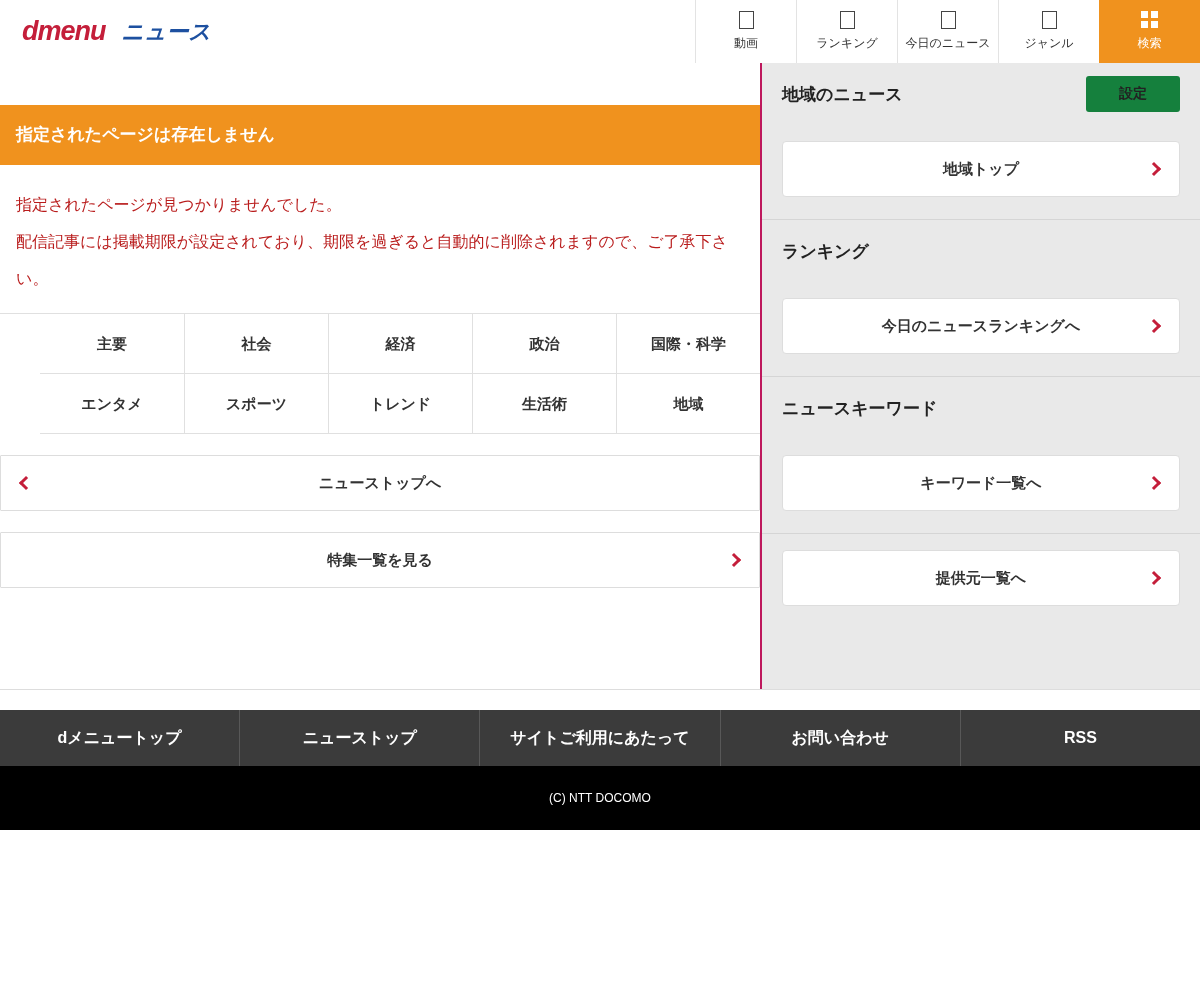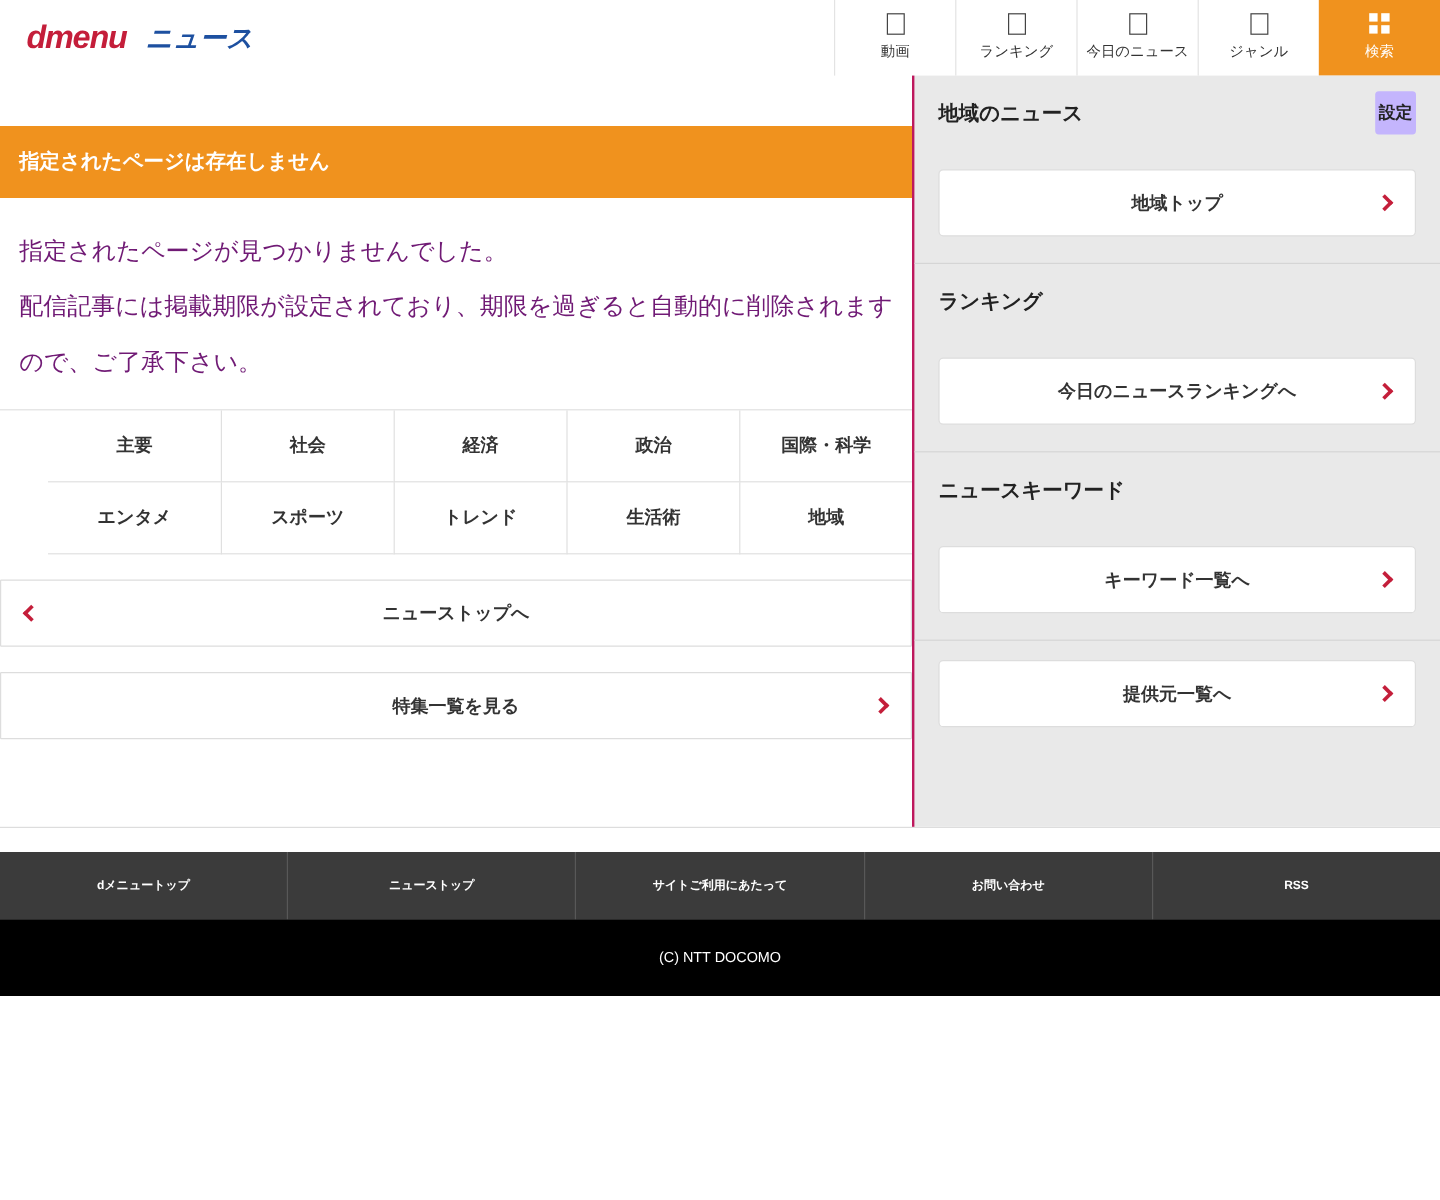--- a/index.html
+++ b/index.html
@@ -19,21 +19,21 @@
   .nav-glyph { width:15px; height:18px; border:1.5px solid #444; margin-bottom:6px; }
   .nav-glyph.grid { border:none; display:grid; grid-template-columns:7px 7px; gap:3px;
     width:auto; height:auto; margin-bottom:7px; }
   .nav-glyph.grid span { width:7px; height:7px; background:#fff; }
 
   
   .content-row { display:flex; height:627px; border-bottom:1px solid #ddd; }
   .main-col { width:800px;margin-top:42px; }
   .error-banner { height:60px; line-height:60px; background:#f0921e; color:#fff;
     font-weight:bold; font-size:17px; padding-left:16px; }
-  .error-message { padding:22px 16px 10px 16px; font-size:20px; line-height:2.3; color:#701a75; }
+  .error-message { padding:22px 16px 10px 16px; font-size:16px; line-height:2.3; color:#b91c1c; }
 
   .cat-grid { display:grid; grid-template-columns:repeat(5,1fr); border-top:1px solid #e0e0e0;
     margin-top:6px;padding-left:40px; }
   .cat-cell { height:60px; line-height:60px; text-align:center; font-weight:bold;
     font-size:15px; border-bottom:1px solid #e0e0e0; border-left:1px solid #e0e0e0;
     cursor:pointer; }
   .cat-cell:nth-child(5n+1) { border-left:none; }
 
   .wide-btn { position:relative; width:760px; margin:21px auto 0 auto; height:56px;
     background:#fff; border:1px solid #ddd; border-radius:1px; display:flex;
@@ -44,31 +44,31 @@
   .chev.right { right:20px; transform:translateY(-50%) rotate(45deg); }
   .chev.left { left:20px; transform:translateY(-50%) rotate(-135deg); }
 
   
   .sidebar { width:480px; background:#e9e9e9; border-left:2px solid #be185d; }
   .sb-section { }
   .sb-section + .sb-section { border-top:1px solid #d5d5d5; }
   .sb-head { height:62px; display:flex; align-items:center; justify-content:space-between;
     padding:0 20px; }
   .sb-title { font-weight:bold; font-size:17px; color:#222; }
-  .sb-action { background:#c4b5fd; border:none; border-radius:3px; padding:9px 3px;
+  .sb-action { background:#15803d; border:none; border-radius:3px; padding:9px 33px;
     font-weight:bold; font-size:14px; color:#222; cursor:pointer;
     font-family:inherit; }
   .sb-card { position:relative; margin:16px 20px 22px 20px; height:56px; background:#fff;
     border:1px solid #ddd; border-radius:4px; display:flex; align-items:center;
     justify-content:center; font-weight:bold; font-size:15px; cursor:pointer; }
 
   
   .footer-nav { margin-top:20px; height:56px; background:#3b3b3b; display:flex; }
   .footer-link { flex:1; display:flex; align-items:center; justify-content:center;
-    color:#fff; font-weight:bold; font-size:10px; border-left:1px solid #585858;
+    color:#fff; font-weight:bold; font-size:16px; border-left:1px solid #585858;
     cursor:pointer; }
   .footer-link:first-child { border-left:none; }
   .copyright-bar { height:64px; line-height:64px; background:#000; color:#fff;
     text-align:center; font-size:12px; }
 </style>
 </head>
 <body>
 
 <div class="header">
   <div class="logo-area">

